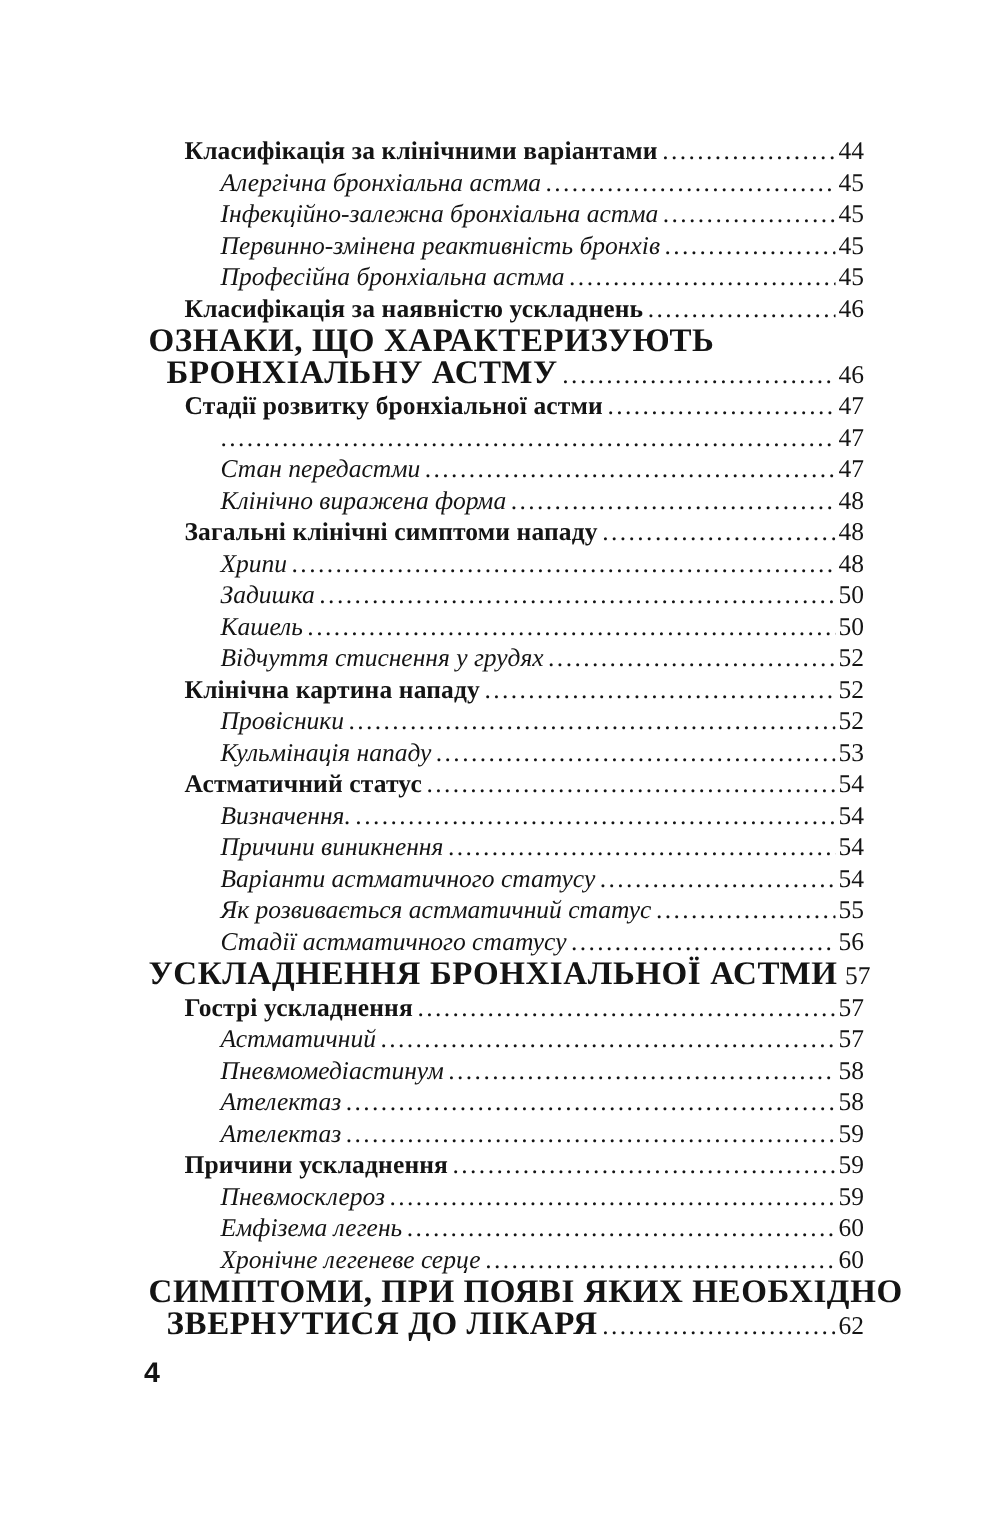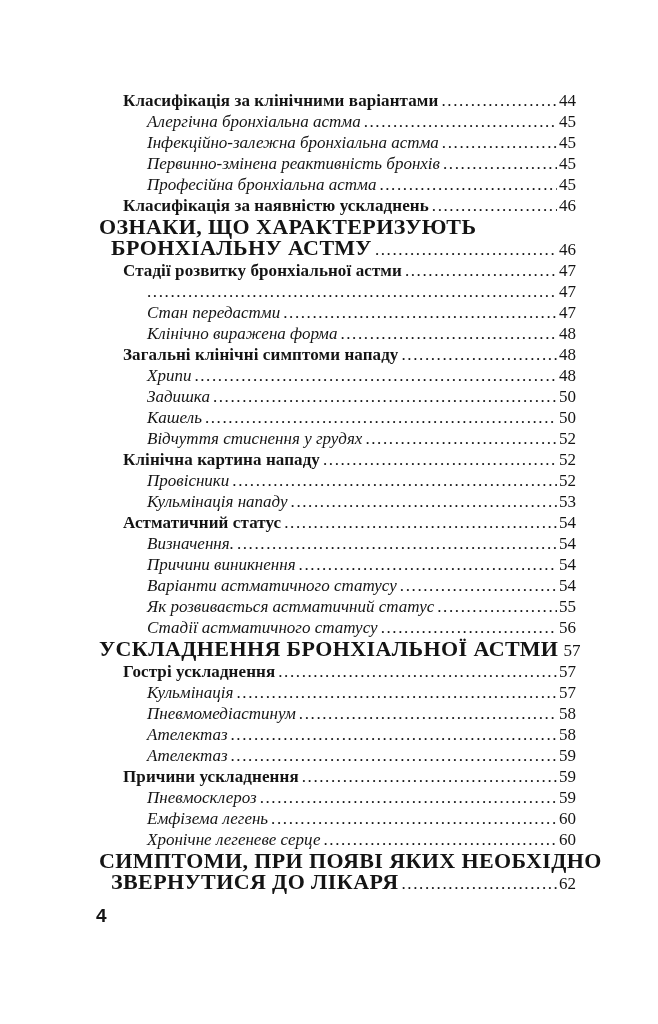--- a/index.html
+++ b/index.html
@@ -208,21 +208,21 @@
       <span class="txt">УСКЛАДНЕННЯ БРОНХІАЛЬНОЇ АСТМИ</span>
       <span class="leader"></span>
       <span class="pg">57</span>
     </div>
     <div class="row s-bold">
       <span class="txt">Гострі ускладнення</span>
       <span class="leader"></span>
       <span class="pg">57</span>
     </div>
     <div class="row s-italic">
-      <span class="txt">Кульмінація</span>
+      <span class="txt">Астматичний</span>
       <span class="leader"></span>
       <span class="pg">57</span>
     </div>
     <div class="row s-italic">
       <span class="txt">Пневмомедіастинум</span>
       <span class="leader"></span>
       <span class="pg">58</span>
     </div>
     <div class="row s-italic">
       <span class="txt">Ателектаз</span>

